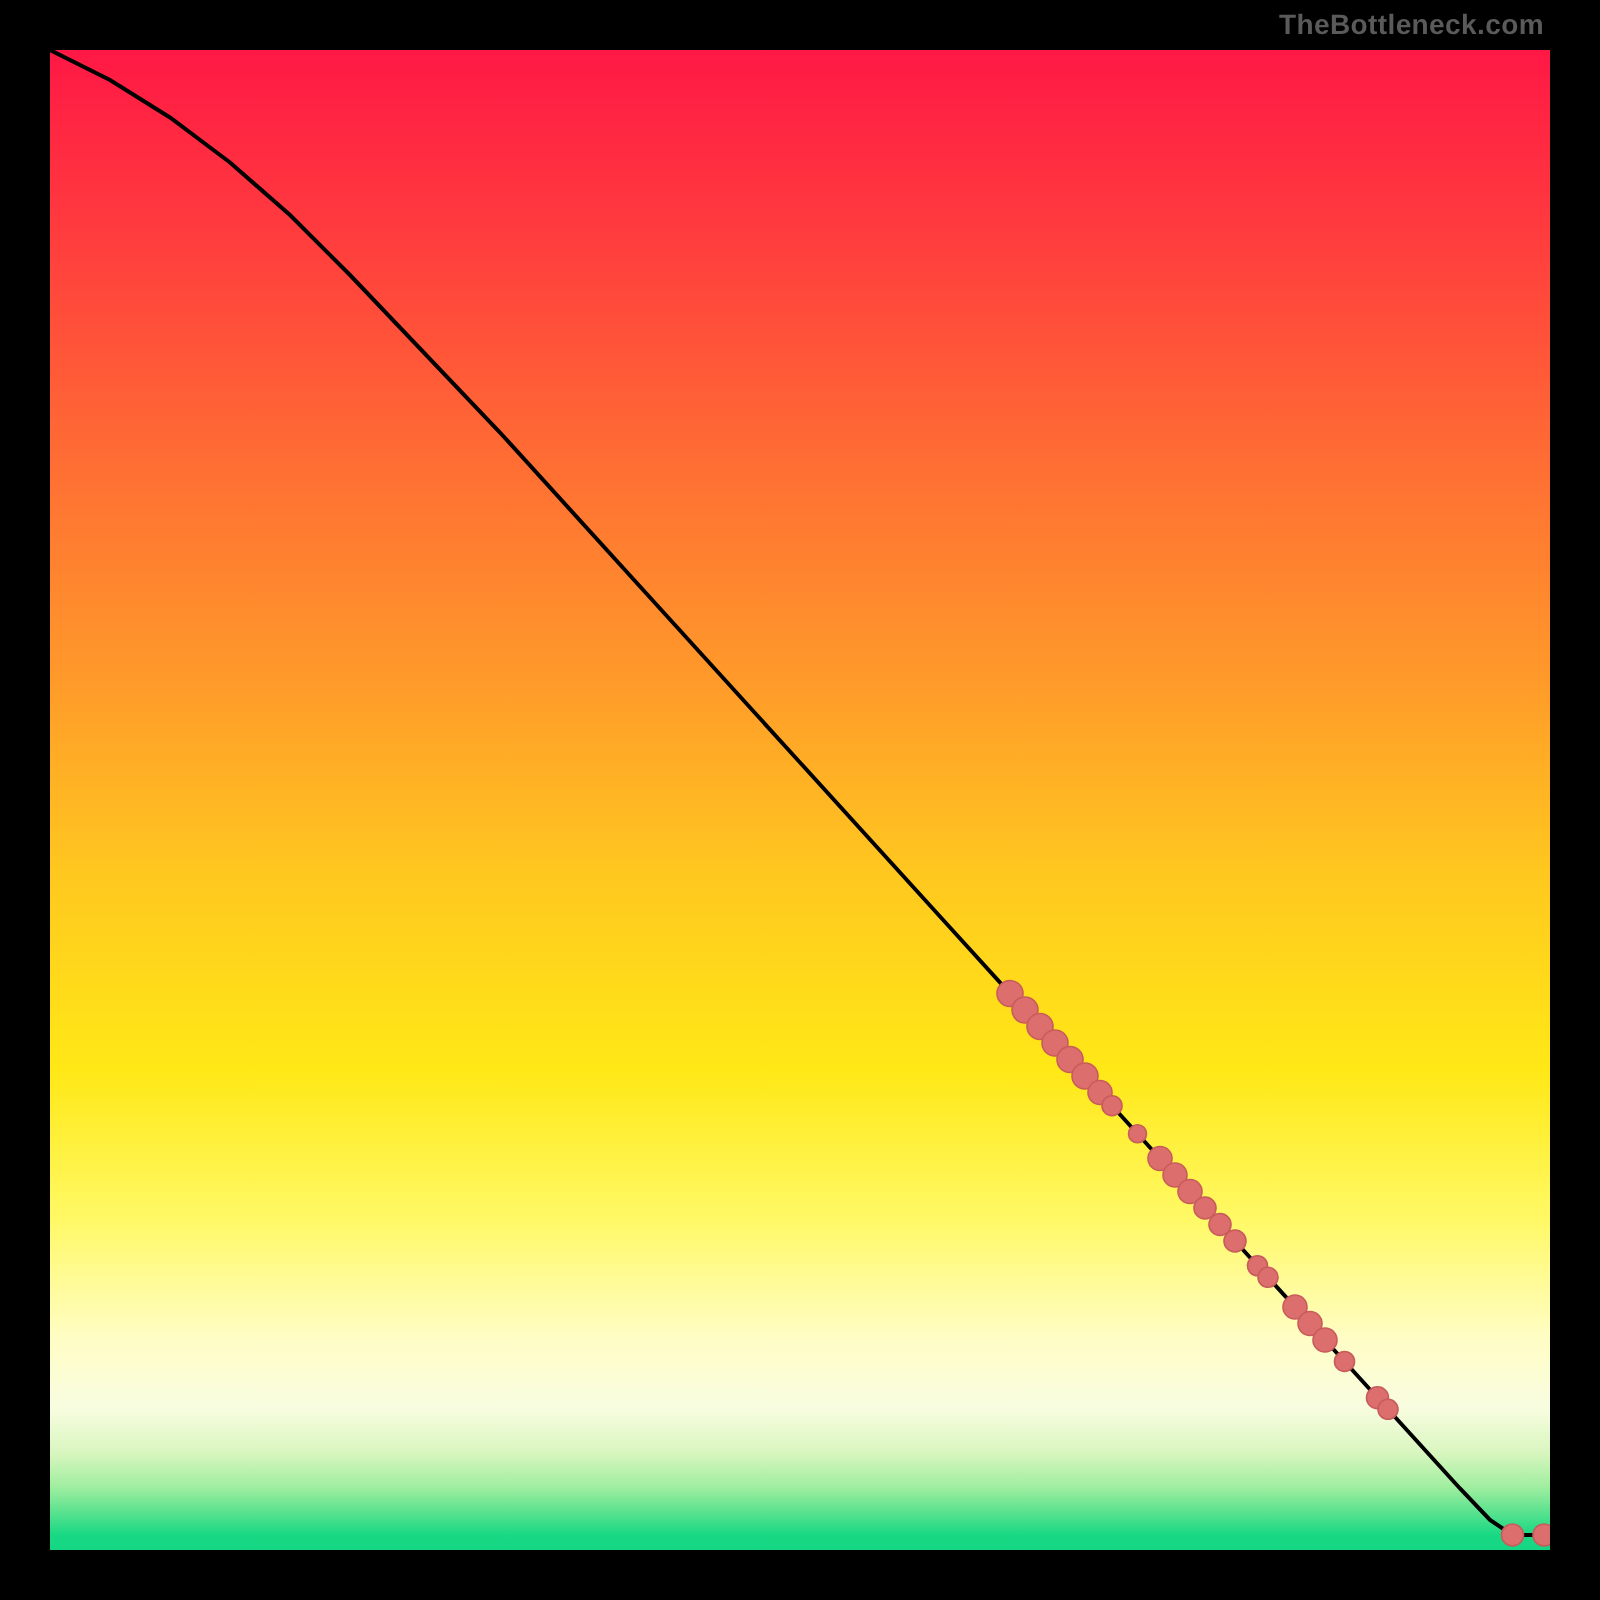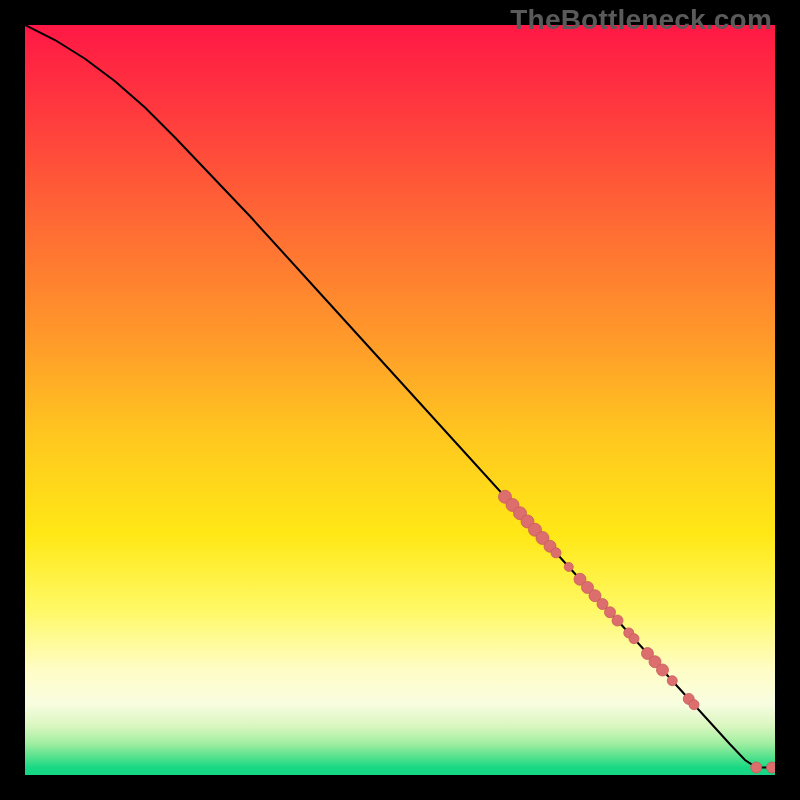--- a/index.html
+++ b/index.html
@@ -15,21 +15,21 @@
     left: 25px;
     top: 25px;
     width: 750px;
     height: 750px;
   }
   #watermark {
     position: absolute;
     top: 4px;
     right: 28px;
     font-family: Arial, Helvetica, sans-serif;
-    font-size: 28px;
+    font-size: 14px;
     font-weight: 600;
     color: #5a5a5a;
     letter-spacing: 0.2px;
   }
 </style>
 </head>
 <body>
 
 <div id="chart-container">
   <svg id="chart-svg" width="750" height="750" viewBox="0 0 750 750" preserveAspectRatio="none">

